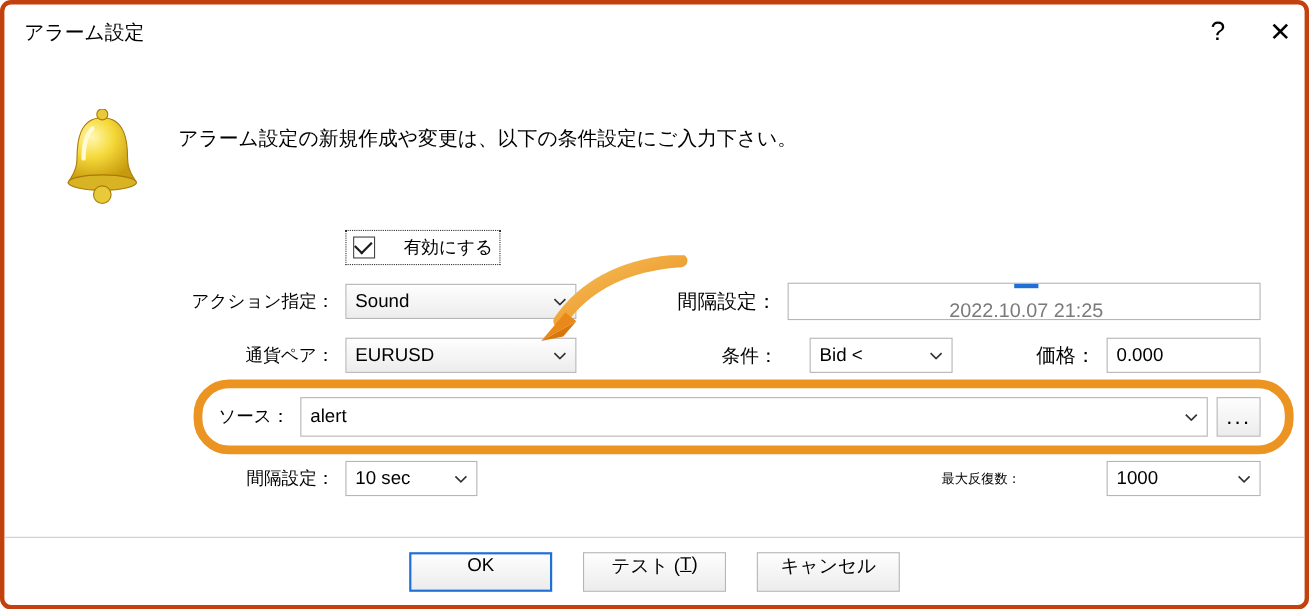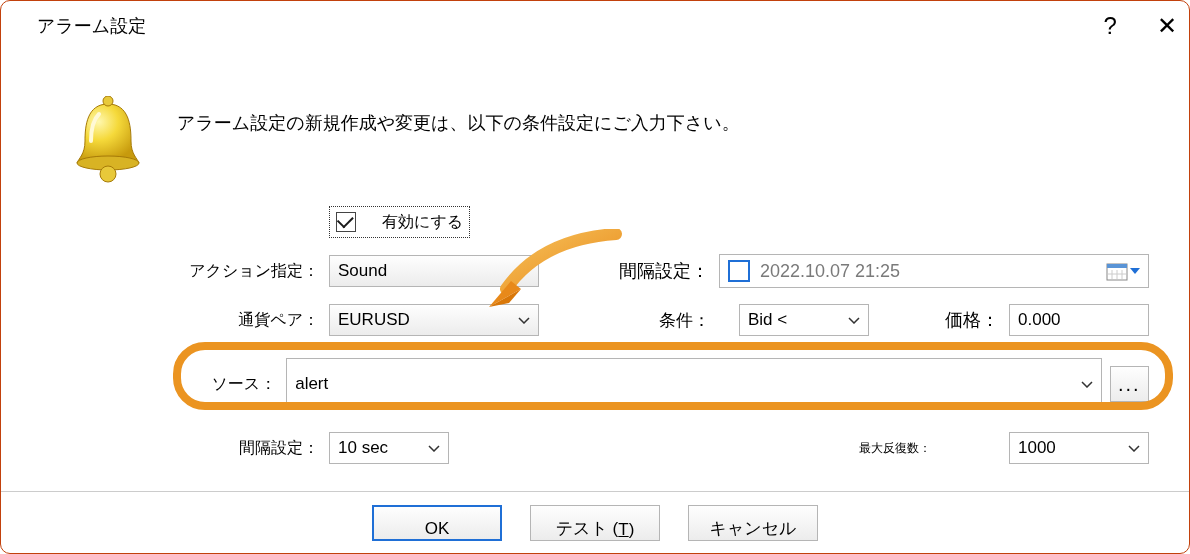--- a/index.html
+++ b/index.html
@@ -7,25 +7,24 @@
     margin: 0;
     padding: 0;
     background: #ffffff;
     font-family: "Meiryo", "Yu Gothic", sans-serif;
     font-size: 16px;
     color: #000;
   }
   .dialog {
     width: 1190px;
     height: 554px;
-    border: 1px solid #c2410c;
+    border: 4px solid #c2410c;
     border-radius: 10px;
     position: relative;
     overflow: hidden;
-    padding-left: 18px;
   }
   .titlebar {
     height: 50px;
     display: flex;
     align-items: center;
     padding: 0 18px;
     position: relative;
   }
   .titlebar-title { font-size: 18px; }
   .titlebar-buttons {
@@ -142,20 +141,21 @@
   .date-field {
     height: 34px;
     border: 1px solid #b5b5b5;
     background: #fff;
     display: flex;
     align-items: center;
     padding: 0 4px 0 8px;
     gap: 10px;
     font-size: 18px;
     color: #7a7a7a;
+    flex-direction: column;
   }
   .date-check-square {
     width: 22px;
     height: 22px;
     border: 2px solid #1f6fd6;
     background: #fff;
   }
   .date-cal-btn {
     margin-left: auto;
     display: flex;
@@ -201,21 +201,21 @@
     justify-content: center;
     gap: 28px;
   }
   .btn {
     height: 36px;
     min-width: 130px;
     background: linear-gradient(#fefefe, #ececec);
     border: 1px solid #b5b5b5;
     font-size: 17px;
     display: flex;
-    align-items: flex-end;
+    align-items: flex-start;
     justify-content: center;
     cursor: pointer;
   }
   .btn-primary {
     border: 2px solid #1f6fd6;
   }
   .btn .u { text-decoration: underline; }
 </style>
 </head>
 <body>
@@ -319,21 +319,21 @@
         </div>
 
         <div style="width:140px;text-align:right;padding-right:10px;font-size:18px">価格：</div>
         <div class="input-text" style="width:140px">
           <span>0.000</span>
         </div>
       </div>
 
       <div class="row" style="margin-top:22px;margin-bottom:22px">
         <div class="label-col" style="width:170px">ソース：</div>
-        <div class="dropdown dropdown-white" style="width:830px;height:52px">
+        <div class="dropdown dropdown-white" style="width:830px;height:36px">
           <span>alert</span>
           <span class="chevron">
               <svg width="12" height="7">
                 <path d="M1 1 L6 6 L11 1" stroke="#333" stroke-width="1.5" fill="none"></path>
               </svg>
             </span>
         </div>
         <div style="width:8px"></div>
         <div class="dotted-btn">...</div>
       </div>

